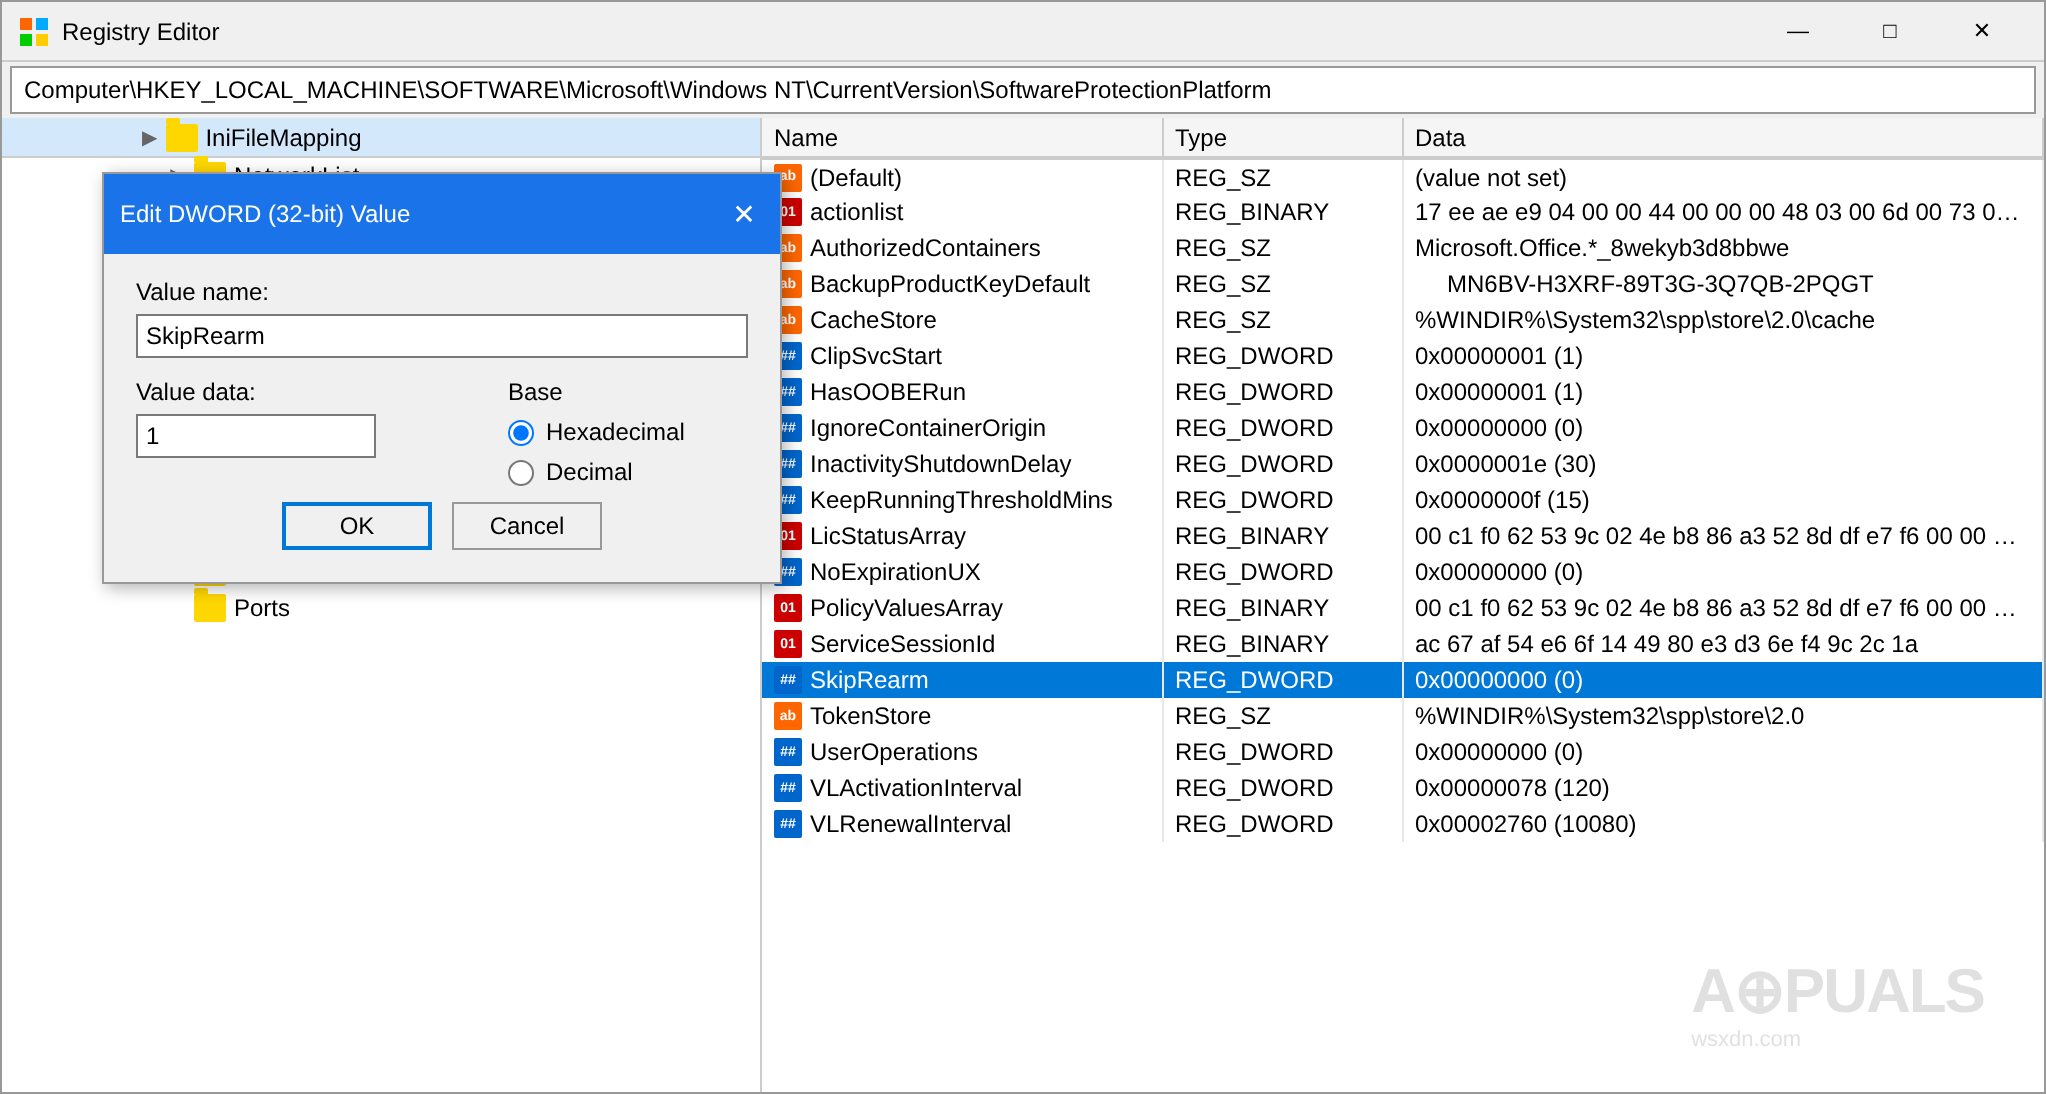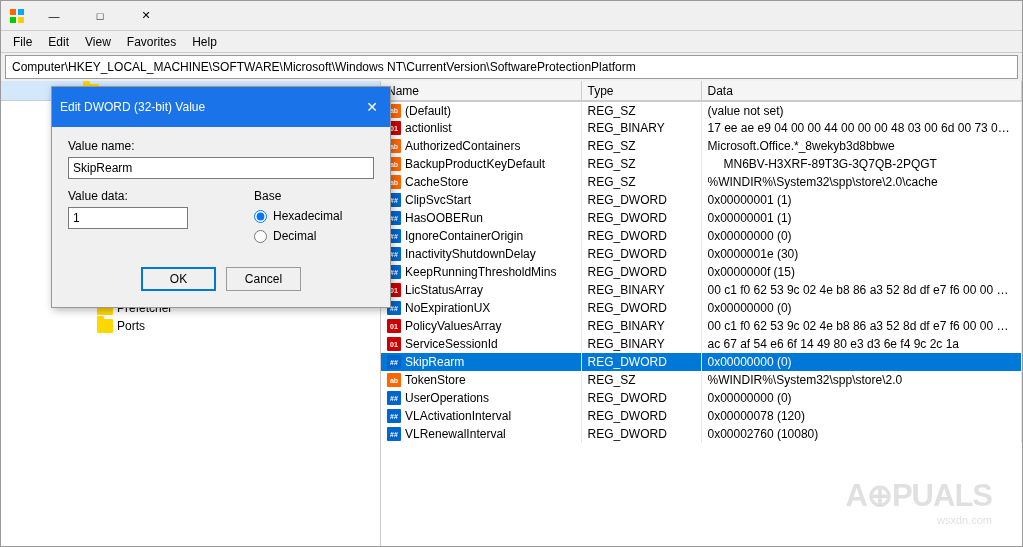--- a/index.html
+++ b/index.html
@@ -269,21 +269,20 @@
       background: #fff;
       padding: 0 4px;
       font-size: 12px;
       margin-bottom: 10px;
     }
 
     .dialog-row {
       display: flex;
       gap: 16px;
       align-items: flex-start;
-      margin-bottom: 16px;
     }
     .dialog-col-left {
       flex: 1;
     }
     .dialog-col-right {
       width: 120px;
     }
     .base-label {
       font-size: 12px;
       margin-bottom: 6px;
@@ -336,21 +335,20 @@
     }
     .watermark-text {
       font-size: 31px;
       font-weight: bold;
       color: #888;
       letter-spacing: -1px;
     }
     .watermark-sub {
       font-size: 11px;
       color: #888;
-      text-align: right;
     }
 
     
     ::-webkit-scrollbar { width: 12px; height: 12px; }
     ::-webkit-scrollbar-track { background: #f0f0f0; }
     ::-webkit-scrollbar-thumb { background: #c0c0c0; border: 1px solid #999; }
   </style>
 </head>
 <body>
 
@@ -358,34 +356,28 @@
 
   <div class="title-bar">
     <div class="title-bar-icon">
       <svg viewBox="0 0 16 16" xmlns="http://www.w3.org/2000/svg">
         <rect x="1" y="1" width="6" height="6" fill="#ff6600"></rect>
         <rect x="9" y="1" width="6" height="6" fill="#00aaff"></rect>
         <rect x="1" y="9" width="6" height="6" fill="#00cc00"></rect>
         <rect x="9" y="9" width="6" height="6" fill="#ffcc00"></rect>
       </svg>
     </div>
+    <span class="title-bar-text">Registry Editor</span>
     <div class="title-bar-controls">
       <button class="title-bar-btn">—</button>
       <button class="title-bar-btn">□</button>
       <button class="title-bar-btn close">✕</button>
     </div>
   </div>
 
-  <div class="menu-bar">
-    <span class="menu-item">File</span>
-    <span class="menu-item">Edit</span>
-    <span class="menu-item">View</span>
-    <span class="menu-item">Favorites</span>
-    <span class="menu-item">Help</span>
-  </div>
 
   <div class="address-bar">
     <span>Computer\HKEY_LOCAL_MACHINE\SOFTWARE\Microsoft\Windows NT\CurrentVersion\SoftwareProtectionPlatform</span>
   </div>
 
   <div class="main-content">
 
     <div class="tree-panel">
 
       <div class="inifile-header">

